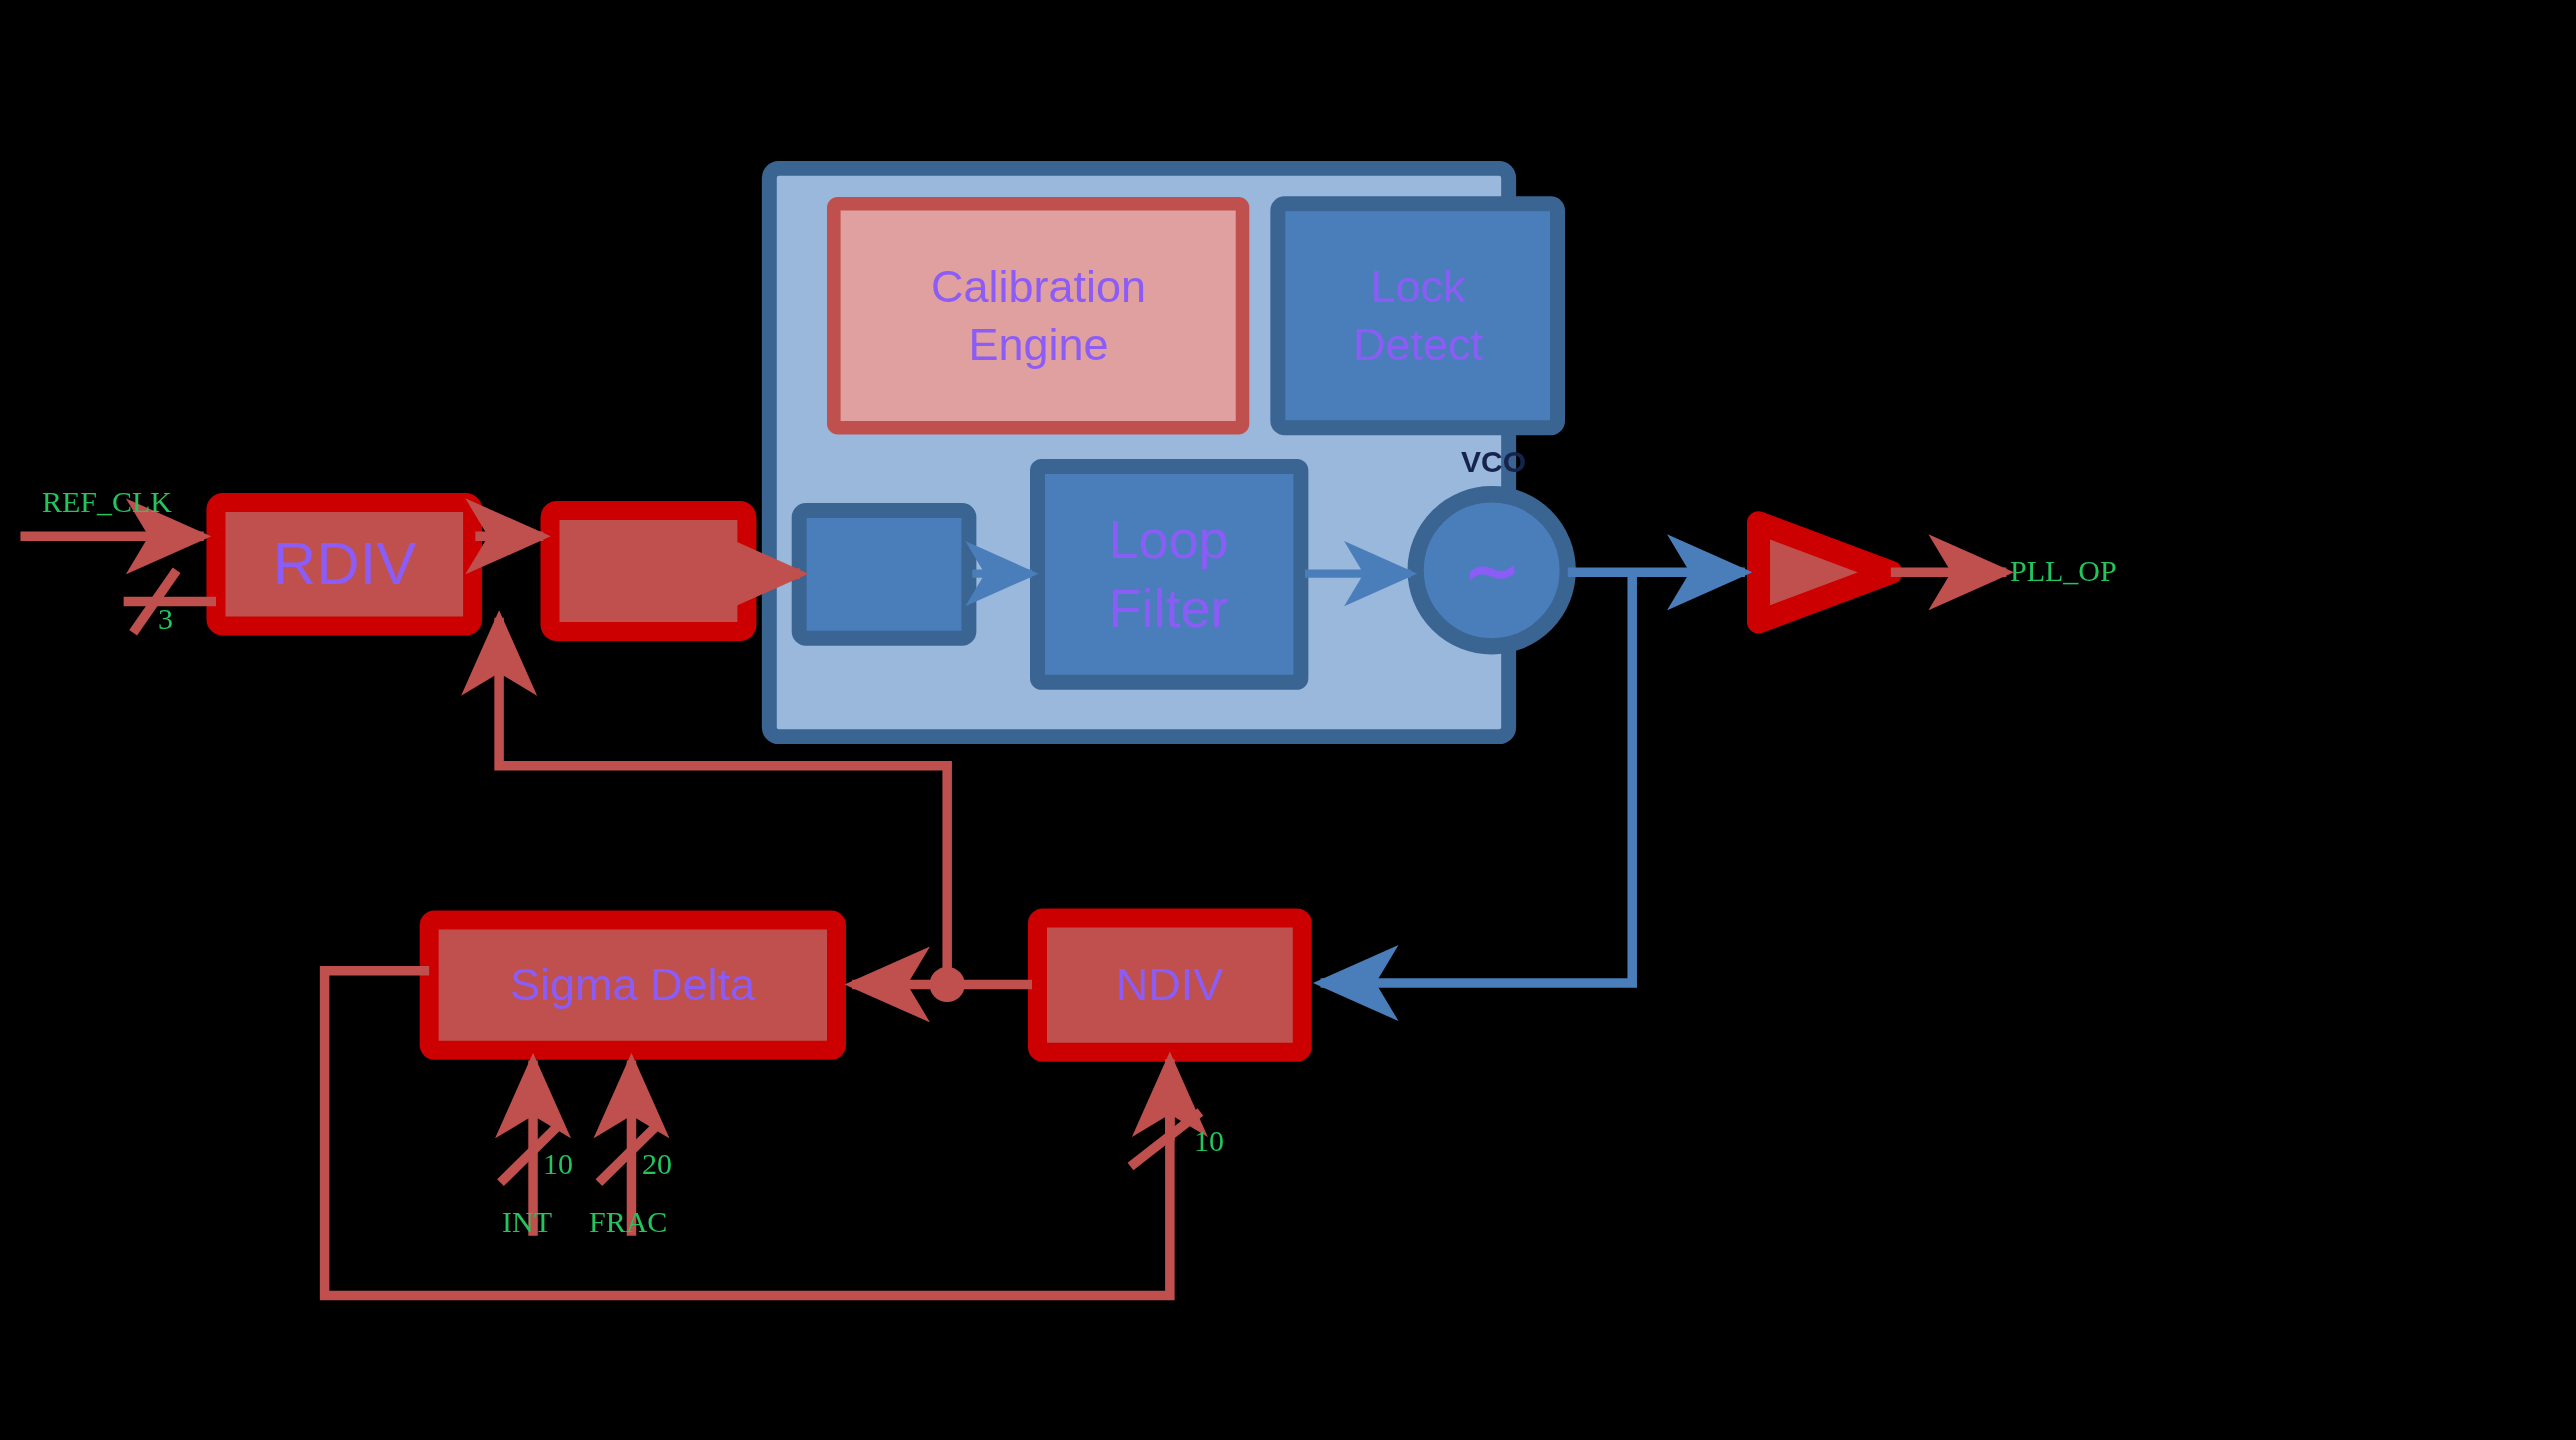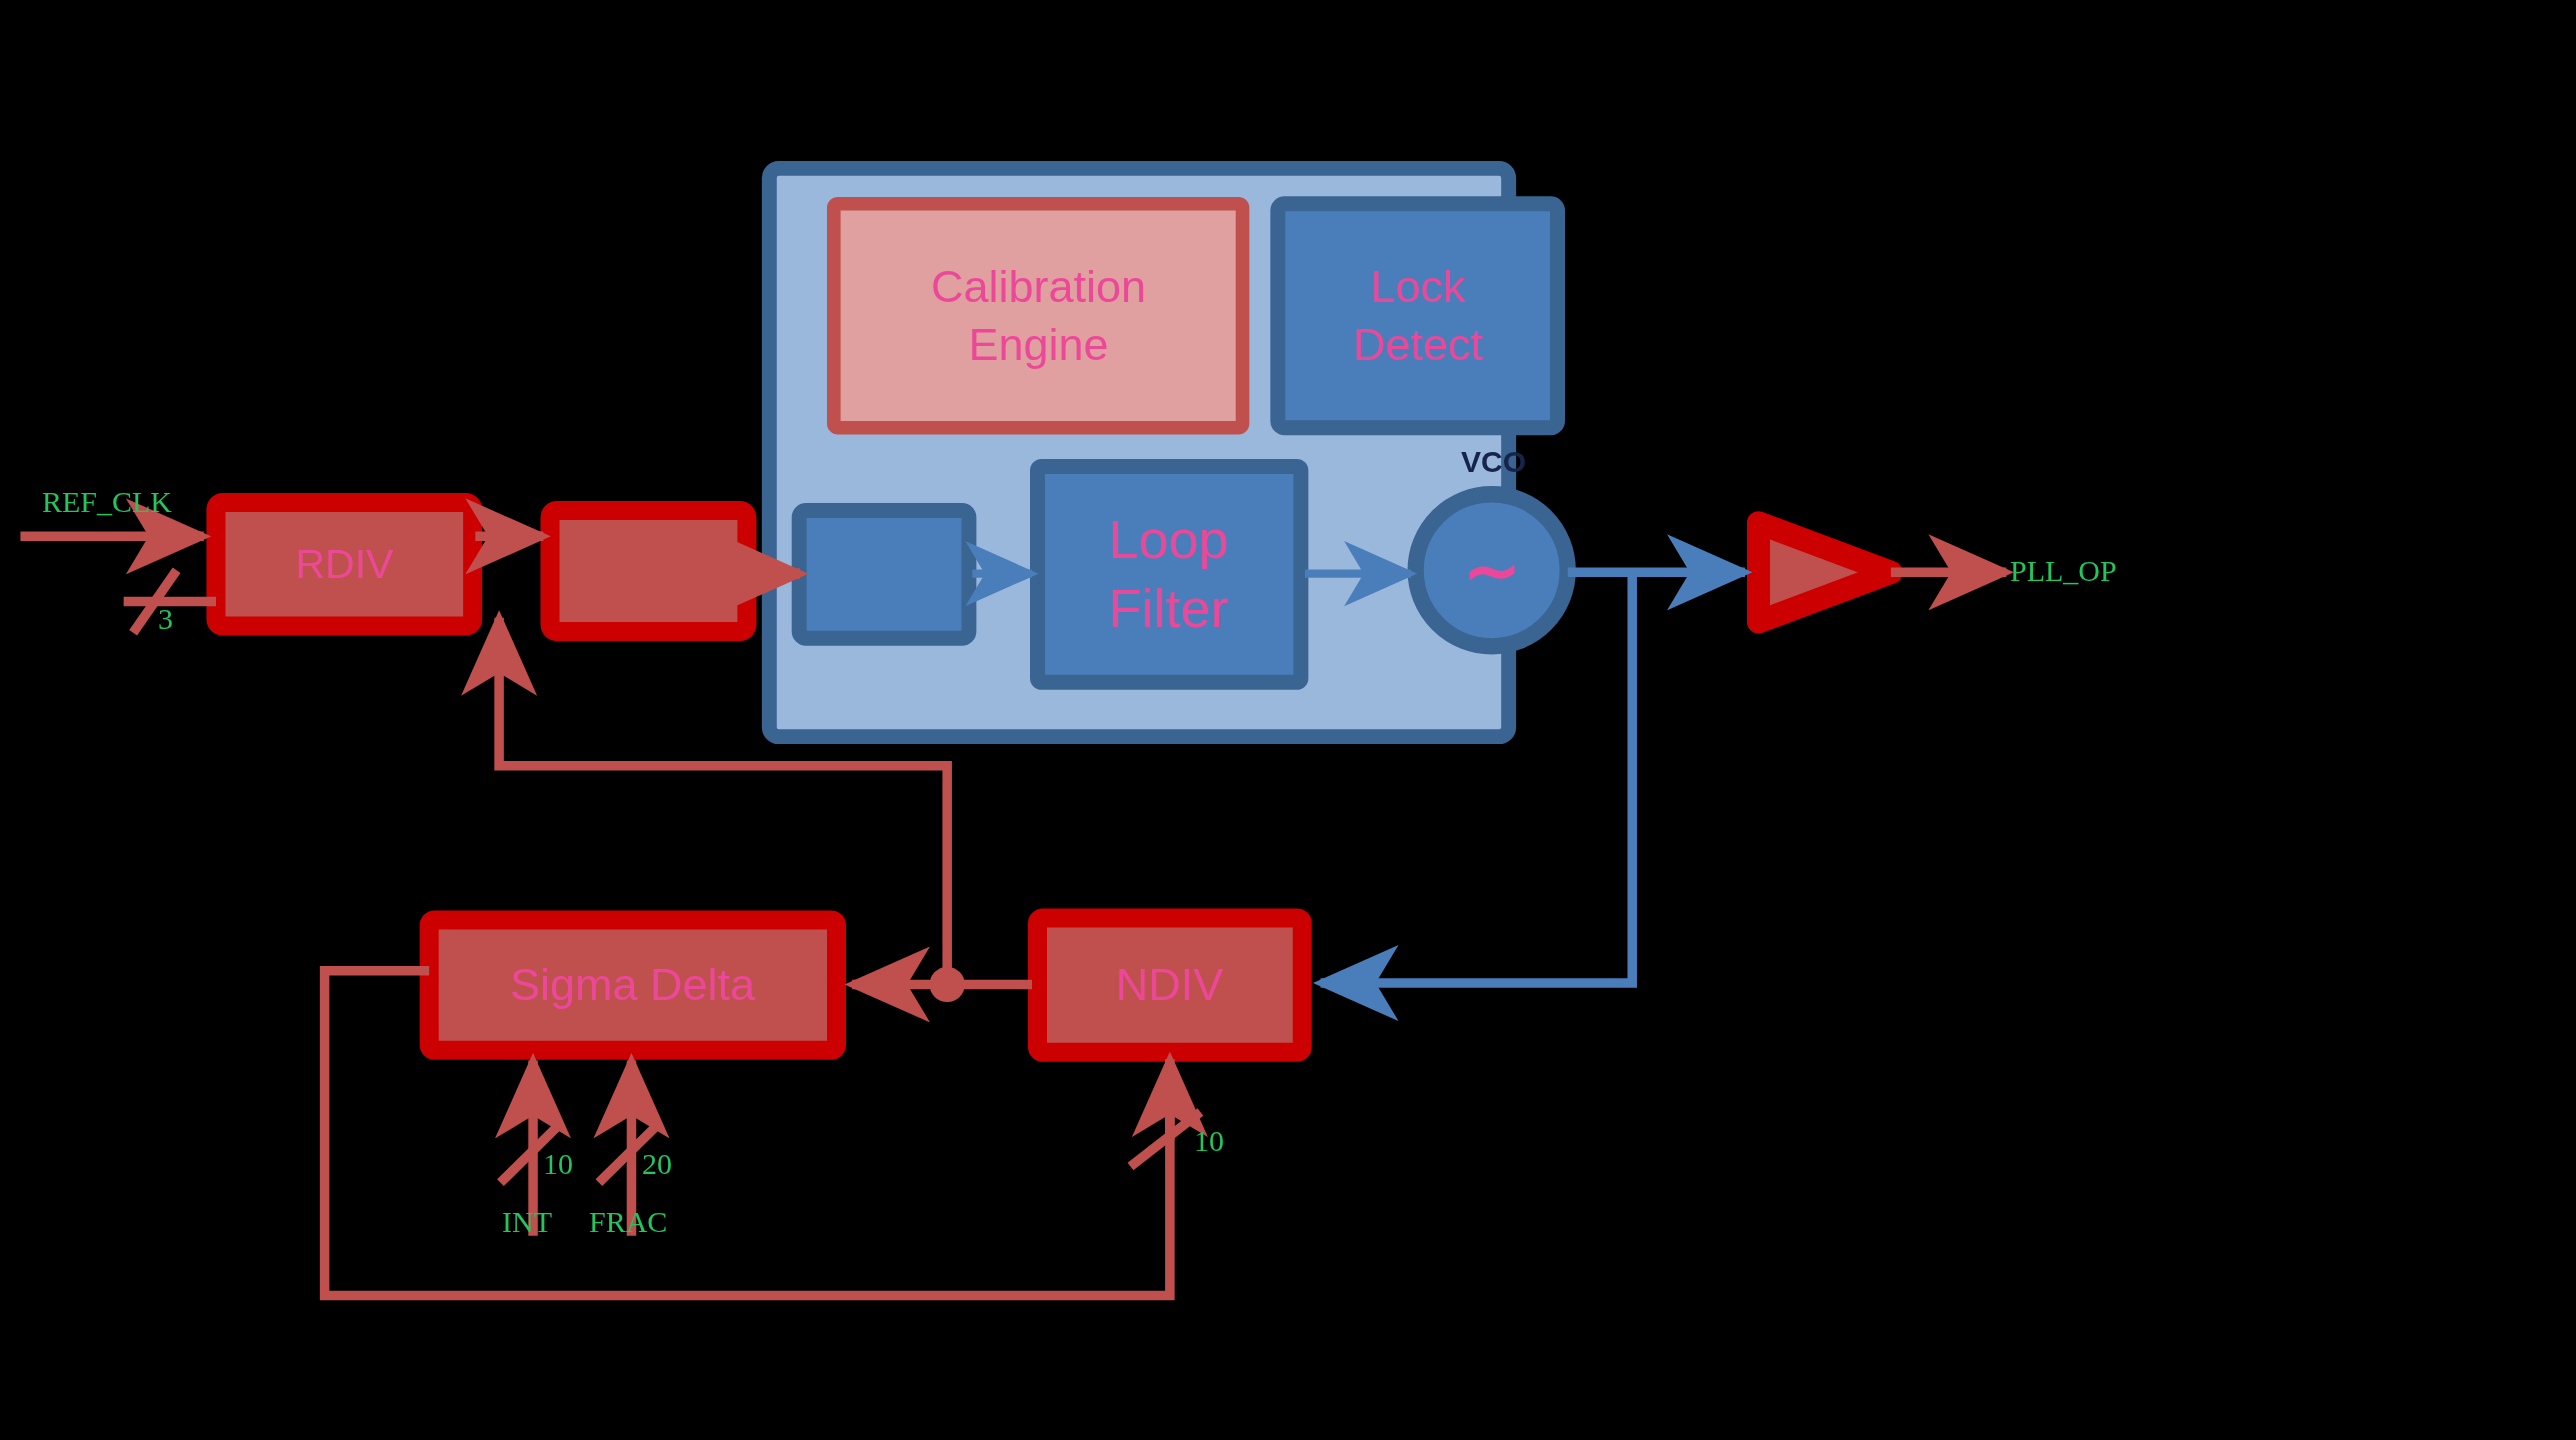--- a/index.html
+++ b/index.html
@@ -22,21 +22,21 @@
     height: 1440px;
   }
   
   .blk-label {
     position: absolute;
     display: flex;
     flex-direction: column;
     align-items: center;
     justify-content: center;
     text-align: center;
-    color: #ec4899;
+    color: #8b5cf6;
     font-family: "Liberation Sans", sans-serif;
     line-height: 1.28;
     pointer-events: none;
     white-space: pre-line;
   }
   .wire-label {
     position: absolute;
     color: #22c55e;
     font-family: Liberation Serif, serif;
     white-space: nowrap;
@@ -186,21 +186,21 @@
 Detect</div>
 
 
   <div class="blk-label" style="left:1037px; top:466px; width:263px; height:216px; font-size:54px;">Loop
 Filter</div>
 
   <div class="vco-label" style="left:1461px; top:445px; font-size:30px;">VCO</div>
 
   <div class="blk-label" style="left:1416px; top:513px; width:152px; height:115px; font-size:68px; font-weight:bold;">∼</div>
 
-  <div class="blk-label" style="left:216px; top:502px; width:257px; height:124px; font-size:41px;">RDIV</div>
+  <div class="blk-label" style="left:216px; top:502px; width:257px; height:124px; font-size:60px;">RDIV</div>
 
 
   <div class="blk-label" style="left:1037px; top:918px; width:265px; height:134px; font-size:45px;">NDIV</div>
 
   <div class="blk-label" style="left:429px; top:920px; width:407px; height:130px; font-size:45px;text-align:right;">Sigma Delta</div>
 
   <div class="wire-label" style="left:42px; top:485px; font-size:30px;">REF_CLK</div>
 
   <div class="wire-label" style="left:2010px; top:554px; font-size:30px;">PLL_OP</div>
 

